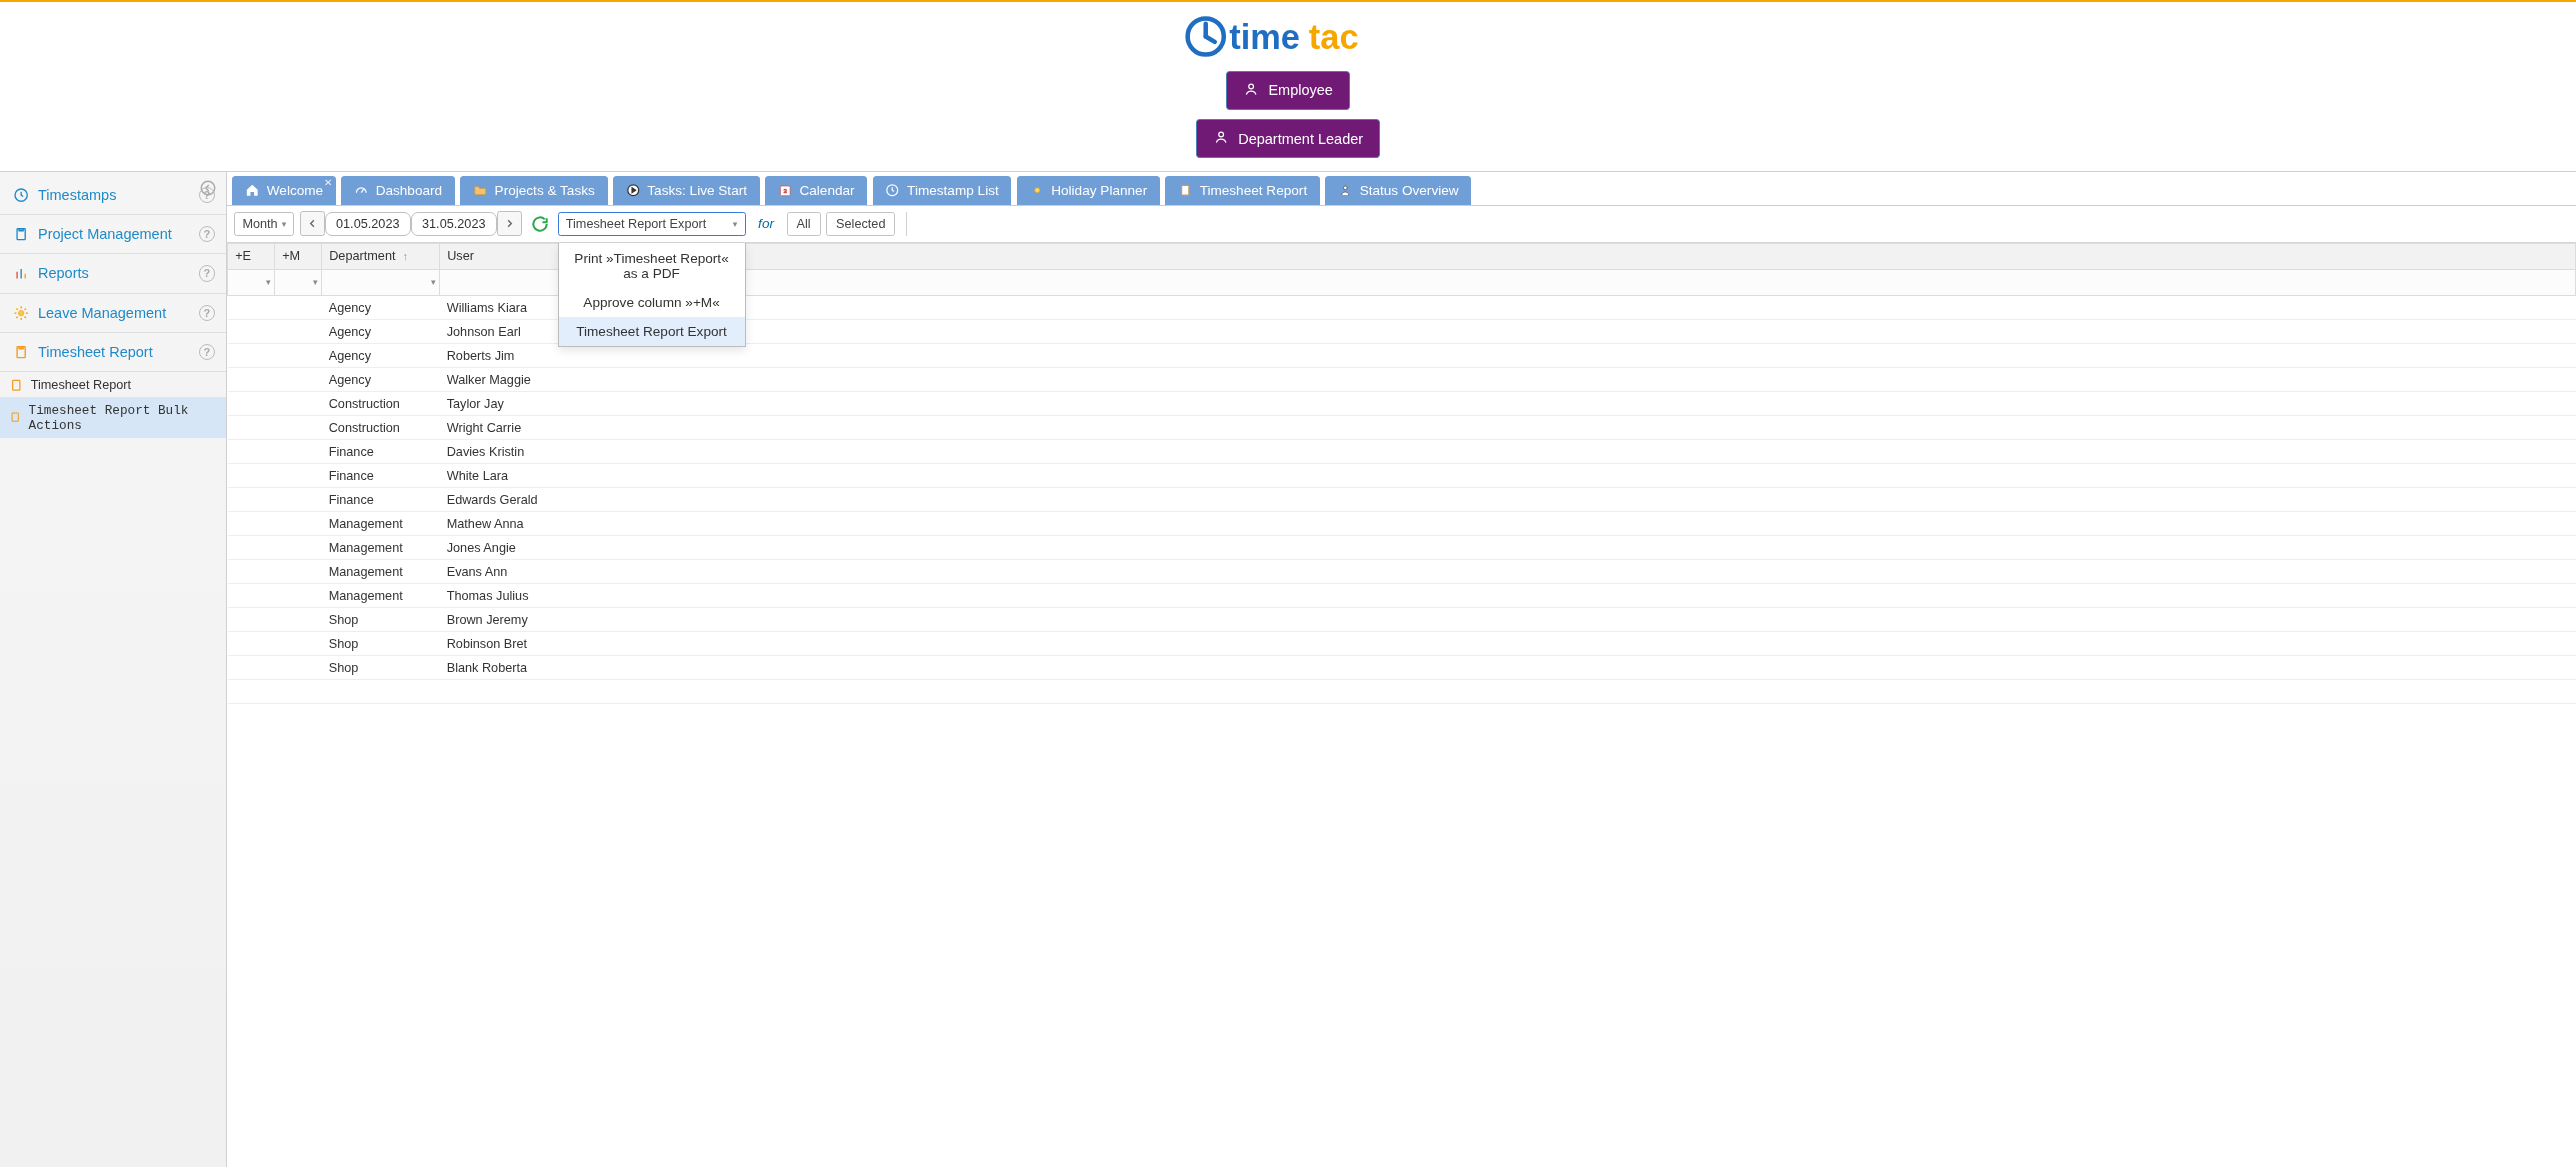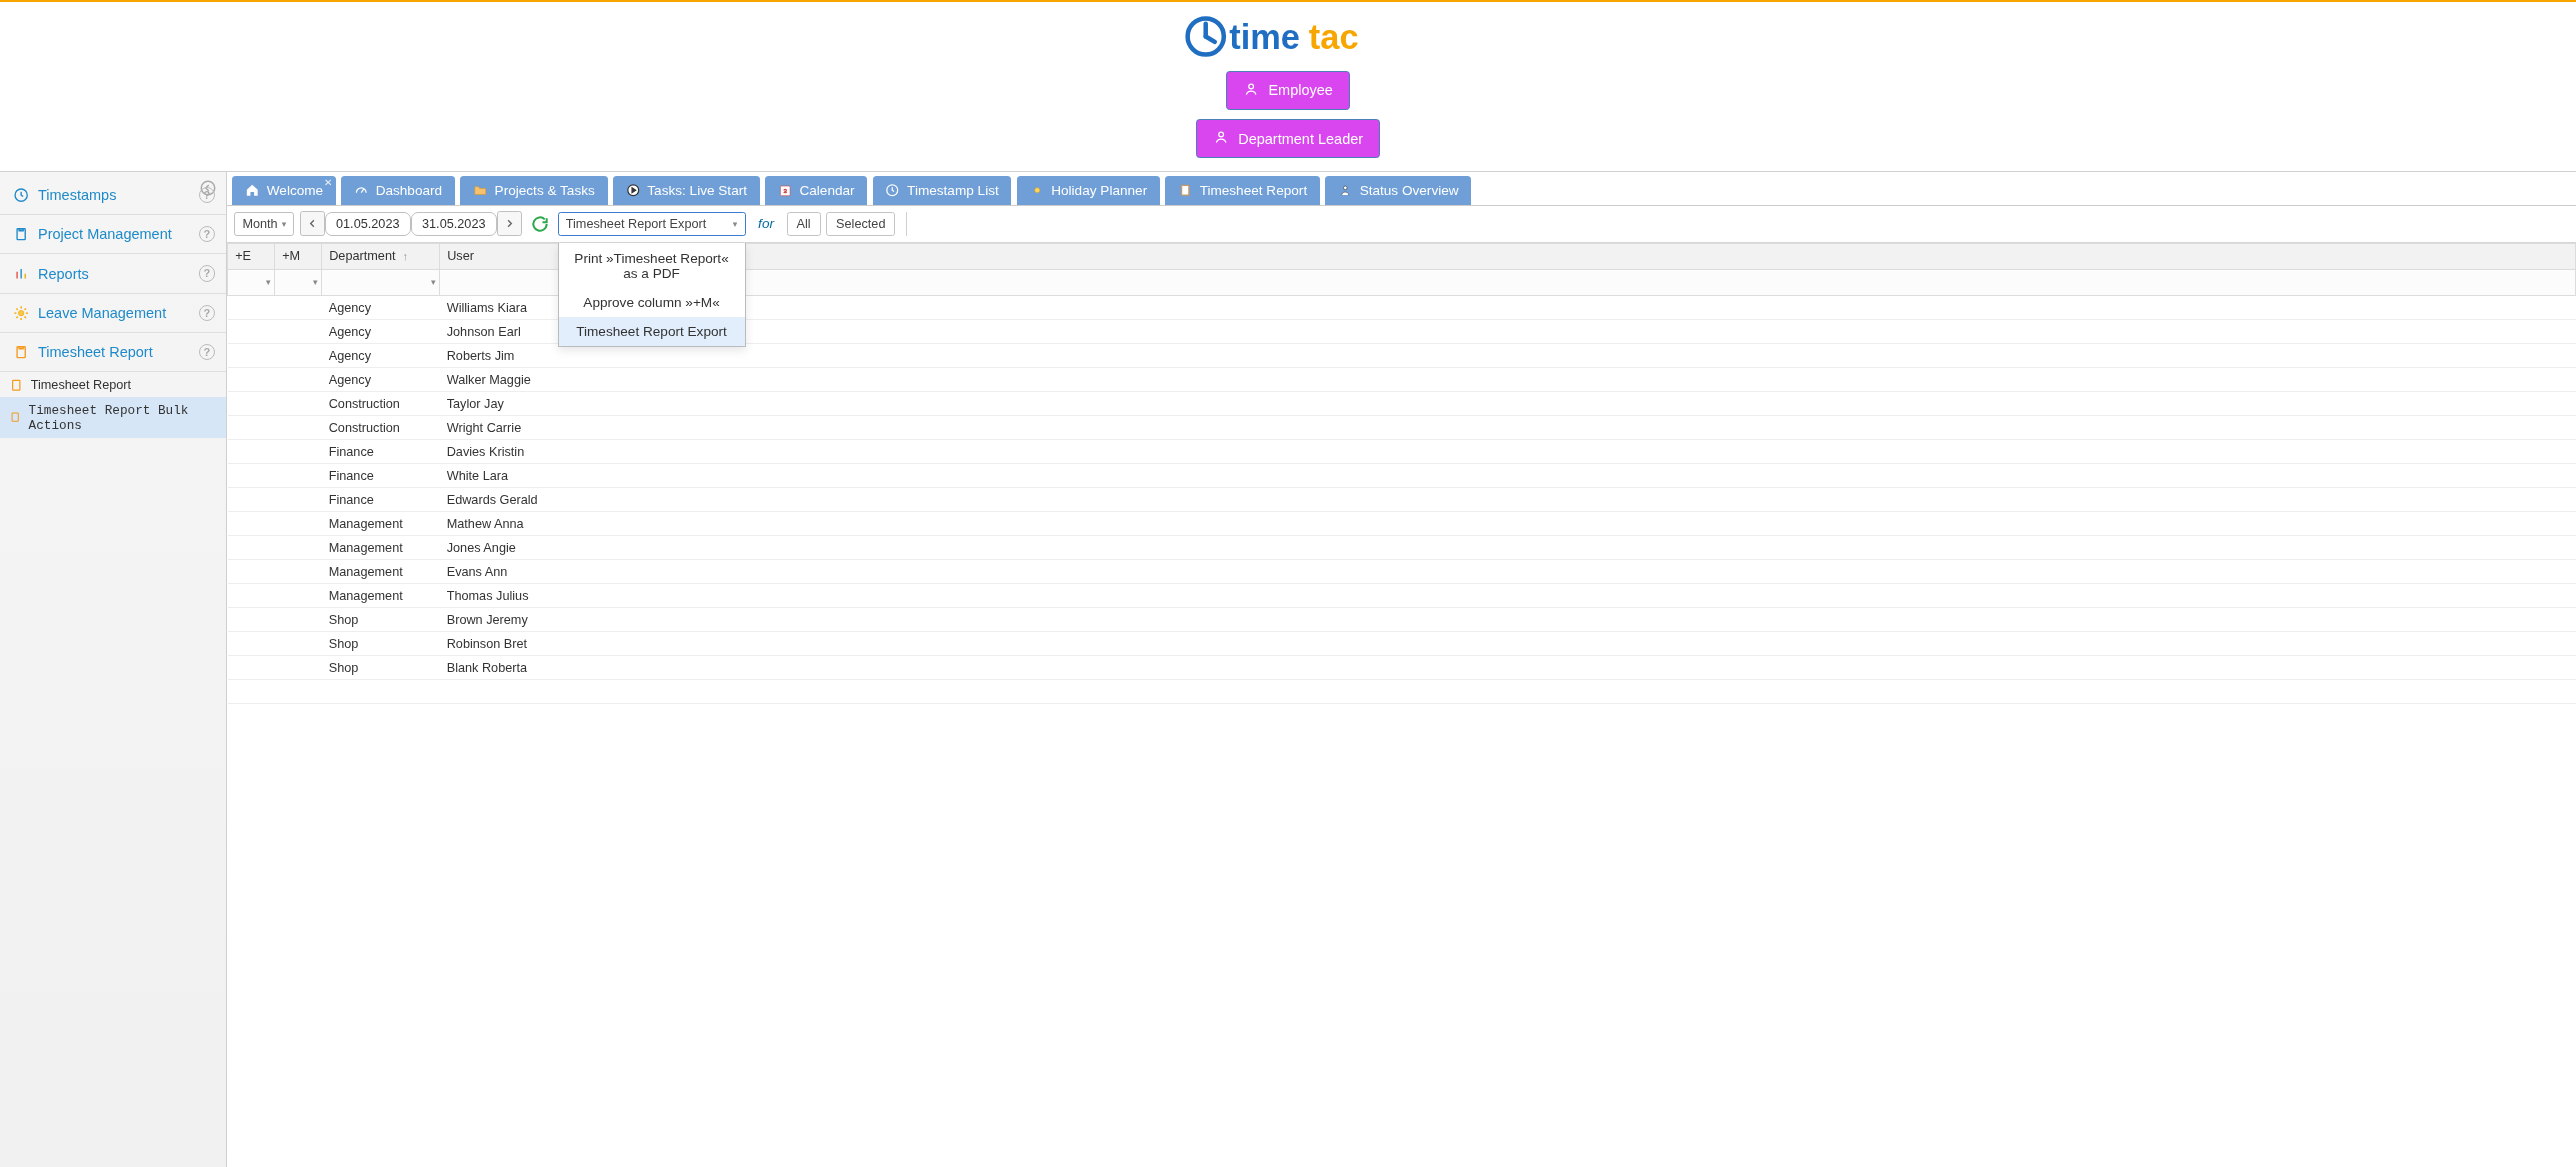--- a/index.html
+++ b/index.html
@@ -17,21 +17,21 @@
     padding: 9px 12.7px 12.7px 12.7px;
     gap: 9px;
     background: #fff;
     border-bottom: 0.9px solid #d0d0d0;
     flex-direction: column;
   }
   .logo { display: flex; align-items: center; margin-right: 18px; }
   .role-btn {
     display: inline-flex;
     align-items: center;
-    background: #d946ef;
+    background: #701a75;
     color: #fff;
     border: 0.9px solid #4a7fb8;
     border-radius: 3.6px;
     padding: 9px 16.3px;
     font-size: 14.5px;
     cursor: pointer;
     gap: 9px;
     justify-content: center;
   }
   .role-btn svg { width: 16.3px; height: 16.3px; }
@@ -45,21 +45,21 @@
   }
   .sidebar-collapse {
     position: absolute;
     top: 7.2px; right: 9px;
     width: 18px; height: 18px;
     color: #999;
     cursor: pointer;
   }
   .side-group {
     display: flex;
-    align-items: flex-end;
+    align-items: flex-start;
     padding: 11px 12.7px;
     border-bottom: 0.9px solid #dedede;
     color: #1e8ac9;
     cursor: pointer;
     font-size: 14.5px;
     position: relative;
   }
   .side-group.active { color: #1e8ac9; font-weight: 400; }
   .side-group.last-group { border-bottom: 0.9px solid #dedede; }
   .side-group .help {

